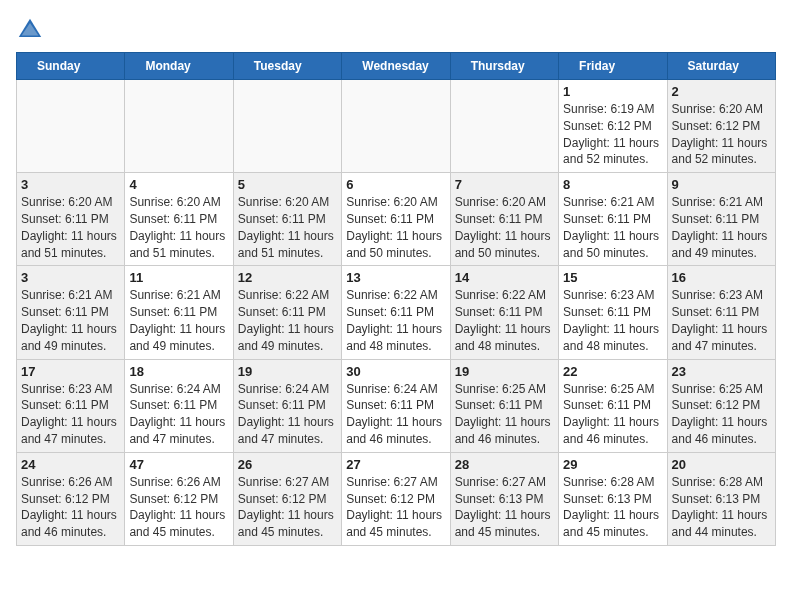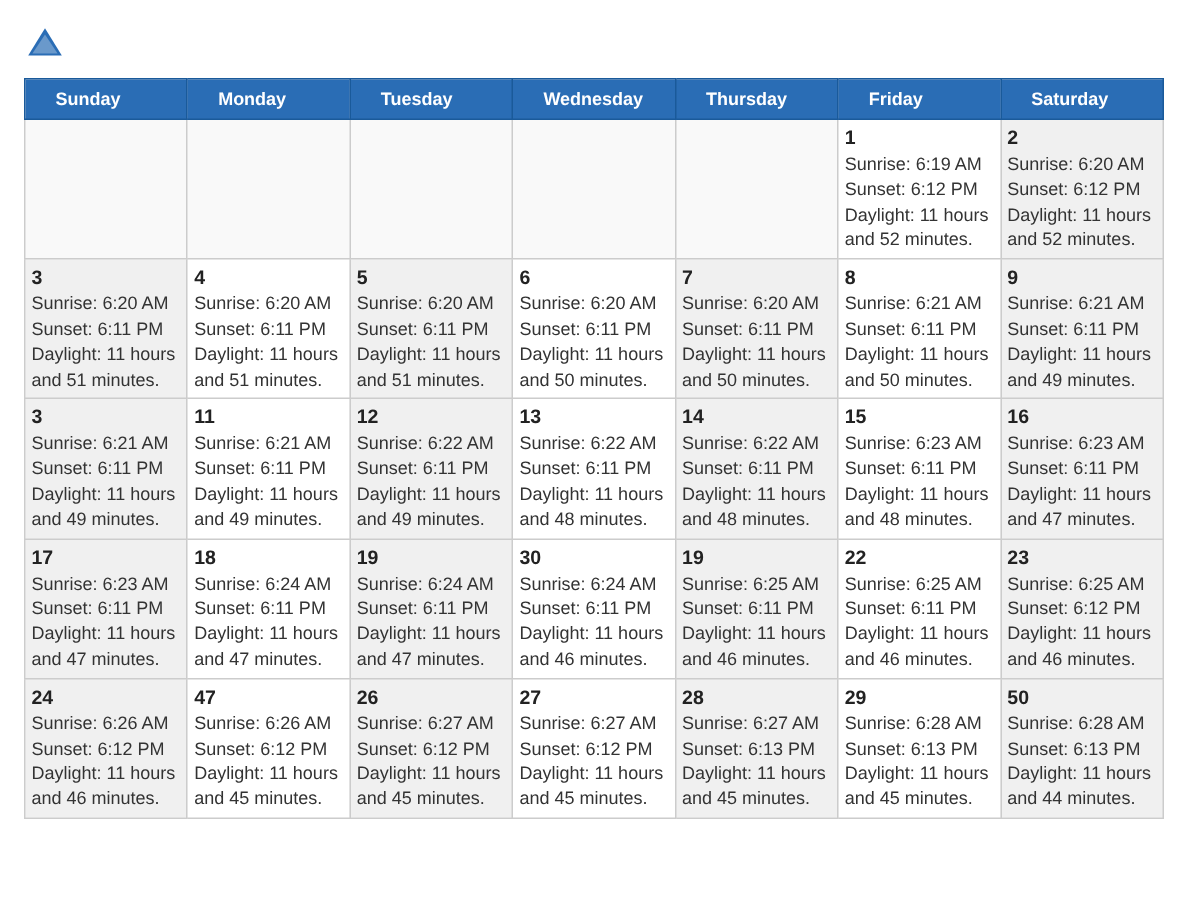--- a/index.html
+++ b/index.html
@@ -329,21 +329,21 @@
 and 45 minutes.</div>
         </td>
         <td>
           <span class="day-number">29</span>
           <div class="day-info" style="white-space: pre-line;">Sunrise: 6:28 AM
 Sunset: 6:13 PM
 Daylight: 11 hours
 and 45 minutes.</div>
         </td>
         <td class="shaded">
-          <span class="day-number">50</span>
+          <span class="day-number">20</span>
           <div class="day-info" style="white-space: pre-line;">Sunrise: 6:28 AM
 Sunset: 6:13 PM
 Daylight: 11 hours
 and 44 minutes.</div>
         </td>
       </tr>
     </tbody>
 </table>
 
 </body></html>

